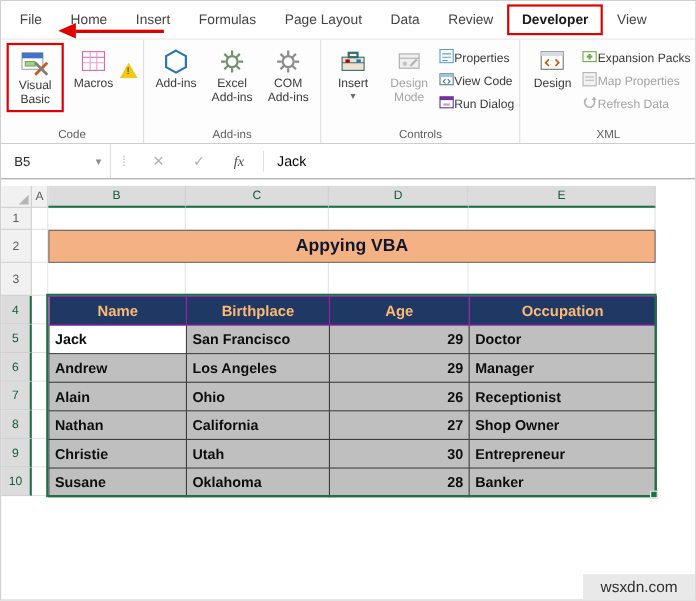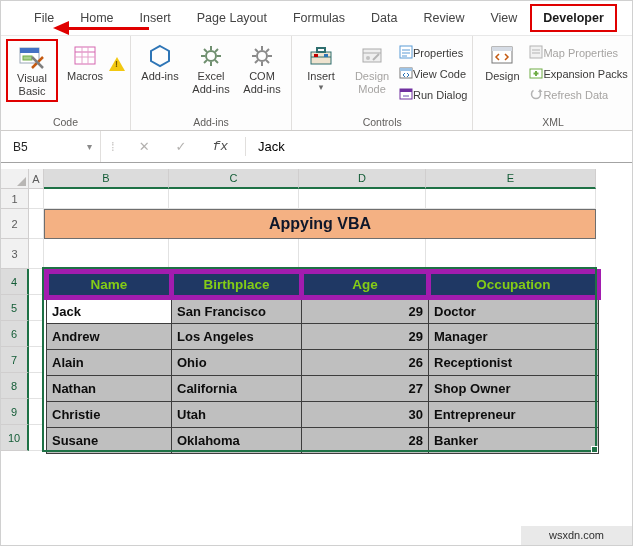--- a/index.html
+++ b/index.html
@@ -1,20 +1,20 @@
 <!DOCTYPE html>
 <html><head>
 <meta charset="utf-8">
 <style>
   *{margin:0;padding:0;box-sizing:border-box}
   body{font-family:"Liberation Sans",sans-serif;background:#fff}
   .window{position:relative;width:633px;height:546px;background:#fff;overflow:hidden;border:1px solid #d0d0d0}
 
   
-  .tabbar{display:flex;align-items:center;height:34px;background:#fff;padding-left:20px}
+  .tabbar{display:flex;align-items:center;height:34px;background:#fff;padding-left:4px}
   .tab{padding:7px 13px;font-size:12.5px;color:#444;white-space:nowrap}
   .tab-developer{border:2px solid #e00000;color:#1a1a1a;padding:5px 11px;font-weight:bold}
 
   
   .arrowline{position:absolute;left:68px;top:26px;width:80px;height:3px;background:#e00000;z-index:30}
   .arrowhead{position:absolute;left:52px;top:20px;width:0;height:0;border-top:7px solid transparent;border-bottom:7px solid transparent;border-right:16px solid #e00000;z-index:30}
 
   
   .ribbon{display:flex;height:96px;background:#fdfdfd;border-top:1px solid #e8e8e8;border-bottom:1px solid #cfcdcb}
   .rgroup{display:flex;flex-direction:column;border-right:1px solid #e1dfdd;padding:3px 5px 1px}
@@ -30,60 +30,60 @@
   .smallbtn{display:flex;align-items:center;gap:0;font-size:11px;color:#3b3a39;height:17px;white-space:nowrap}
   .disabled{color:#a6a4a2}
   .drop{font-size:9px;color:#6a6a6a;line-height:1}
 
   
   .formulabar{display:flex;align-items:center;height:32px;background:#fff;border-bottom:1px solid #a3a3a3}
   .namebox{display:flex;align-items:center;justify-content:space-between;width:100px;height:100%;padding:0 8px 0 12px;border-right:1px solid #e1dfdd;font-size:12px;color:#262626}
   .nb-arrow{color:#8a8a8a;font-size:10px}
   .fbdots{color:#c8c6c4;margin:0 10px;font-size:13px;letter-spacing:1px}
   .fbx,.fbcheck{color:#b3b1af;font-size:13px;margin:0 13px}
-  .fbfx{font-style:italic;font-family:Liberation Mono, monospace;color:#4d4d4d;font-size:13px;margin:0 13px}
+  .fbfx{font-style:italic;font-family:Liberation Serif, serif;color:#4d4d4d;font-size:13px;margin:0 13px}
   .fbsep{width:1px;height:60%;background:#e1dfdd;margin:0 4px}
   .fbvalue{font-size:13px;color:#000;padding-left:8px}
 
   
   .sheet{position:relative;width:595px;height:282px;margin-top:6px}
   .grid{display:grid;grid-template-columns:28px 15px 125px 130px 127px 170px;grid-template-rows:20px 20px 30px 30px 26px repeat(6,26px);width:595px;height:282px}
   .hd{background:#f1f1f1;border-right:1px solid #d0cece;border-bottom:1px solid #d0cece;font-size:11px;color:#5b5b5b;display:flex;align-items:center;justify-content:center}
   .hd.selc{background:#dcdcdc;border-bottom:2px solid #1e7145;color:#135c36}
   .hd.selr{background:#dcdcdc;border-right:2px solid #1e7145;color:#135c36}
   .corner{position:relative;background:#f1f1f1;border-right:1px solid #d0cece;border-bottom:1px solid #d0cece}
   .corner:after{content:"";position:absolute;right:2px;bottom:2px;border-left:9px solid transparent;border-bottom:9px solid #b8b6b4}
   .cell{background:#fff;border-right:1px solid #e2e2e2;border-bottom:1px solid #e2e2e2}
   .titlecell{grid-column:3/span 4;grid-row:3;background:#f4b183;border:1px solid #6e6e6e;display:flex;align-items:center;justify-content:center;font-weight:bold;font-size:16px;color:#0f172a}
   .tablewrap{grid-column:3/span 4;grid-row:5/span 7}
   table{border-collapse:collapse;table-layout:fixed;width:552px}
-  th{background:#1f3864;color:#84cc16;font-size:13.5px;font-weight:bold;height:26px;border:5px solid #a21caf;text-align:center}
+  th{background:#1f3864;color:#fdba74;font-size:13.5px;font-weight:bold;height:26px;border:1px solid #a21caf;text-align:center}
   td{background:#bfbfbf;font-size:13px;font-weight:bold;height:26px;border:1px solid #3d3d3d;padding:0 5px;color:#0d0d0d;text-align:left}
   td.agecol{text-align:right}
   td.active{background:#ffffff}
   .selov{position:absolute;left:41px;top:98px;width:555px;height:185px;border:2px solid #1e7145;pointer-events:none}
   .selhandle{position:absolute;left:590px;top:277px;width:7px;height:7px;background:#1e7145;border:1px solid #fff}
 
-  .watermark{position:absolute;right:0;bottom:0;background:#e9e9e9;color:#2f2f2f;font-size:11px;padding:3px 28px 4px}
+  .watermark{position:absolute;right:0;bottom:0;background:#e9e9e9;color:#2f2f2f;font-size:14px;padding:3px 16px 4px}
 </style>
 </head>
 <body>
 
 <div class="window">
 
   <div class="tabbar">
     <div class="tab">File</div>
     <div class="tab">Home</div>
     <div class="tab">Insert</div>
+    <div class="tab">Formulas</div>
     <div class="tab">Page Layout</div>
-    <div class="tab">Formulas</div>
     <div class="tab">Data</div>
     <div class="tab">Review</div>
+    <div class="tab tab-developer">Developer</div>
     <div class="tab">View</div>
-    <div class="tab tab-developer">Developer</div>
   </div>
   <div class="arrowline"></div>
   <div class="arrowhead"></div>
 
   <div class="ribbon">
 
     <div class="rgroup">
       <div class="rgroup-body">
         <div class="vb-wrap">
           <div class="bigbtn">
@@ -241,39 +241,39 @@
             <svg width="24" height="24" viewBox="0 0 24 24">
                 <rect x="2" y="3" width="20" height="16" fill="#fff" stroke="#767676"></rect>
                 <rect x="2" y="3" width="20" height="4" fill="#d6dce5"></rect>
                 <polyline points="9,10 6,13 9,16" fill="none" stroke="#c55a11" stroke-width="1.5"></polyline>
                 <polyline points="15,10 18,13 15,16" fill="none" stroke="#c55a11" stroke-width="1.5"></polyline>
               </svg>
           </span>
           <span>Design</span>
         </div>
         <div class="smallcol">
+          <div class="smallbtn">
+            <span>
+              <svg width="14" height="14" viewBox="0 0 14 14">
+                  <rect x="1" y="3" width="12" height="9" fill="#fff" stroke="#70ad47"></rect>
+                  <line x1="7" y1="5" x2="7" y2="10" stroke="#70ad47" stroke-width="2"></line>
+                  <line x1="4.5" y1="7.5" x2="9.5" y2="7.5" stroke="#70ad47" stroke-width="2"></line>
+                </svg>
+            </span>
+            <span>Expansion Packs</span>
+          </div>
           <div class="smallbtn disabled">
             <span>
               <svg width="14" height="14" viewBox="0 0 14 14">
                   <rect x="1" y="1" width="12" height="12" fill="#f2f2f2" stroke="#b3b3b3"></rect>
                   <line x1="3" y1="5" x2="11" y2="5" stroke="#b3b3b3"></line>
                   <line x1="3" y1="8" x2="11" y2="8" stroke="#b3b3b3"></line>
                 </svg>
             </span>
             <span>Map Properties</span>
-          </div>
-          <div class="smallbtn">
-            <span>
-              <svg width="14" height="14" viewBox="0 0 14 14">
-                  <rect x="1" y="3" width="12" height="9" fill="#fff" stroke="#70ad47"></rect>
-                  <line x1="7" y1="5" x2="7" y2="10" stroke="#70ad47" stroke-width="2"></line>
-                  <line x1="4.5" y1="7.5" x2="9.5" y2="7.5" stroke="#70ad47" stroke-width="2"></line>
-                </svg>
-            </span>
-            <span>Expansion Packs</span>
           </div>
           <div class="smallbtn disabled">
             <span>
               <svg width="14" height="14" viewBox="0 0 14 14">
                   <circle cx="7" cy="7" r="4.5" fill="none" stroke="#b3b3b3" stroke-width="1.5" stroke-dasharray="18 6"></circle>
                   <polygon points="11,2 13.5,5 9,5" fill="#b3b3b3"></polygon>
                 </svg>
             </span>
             <span>Refresh Data</span>
           </div>

